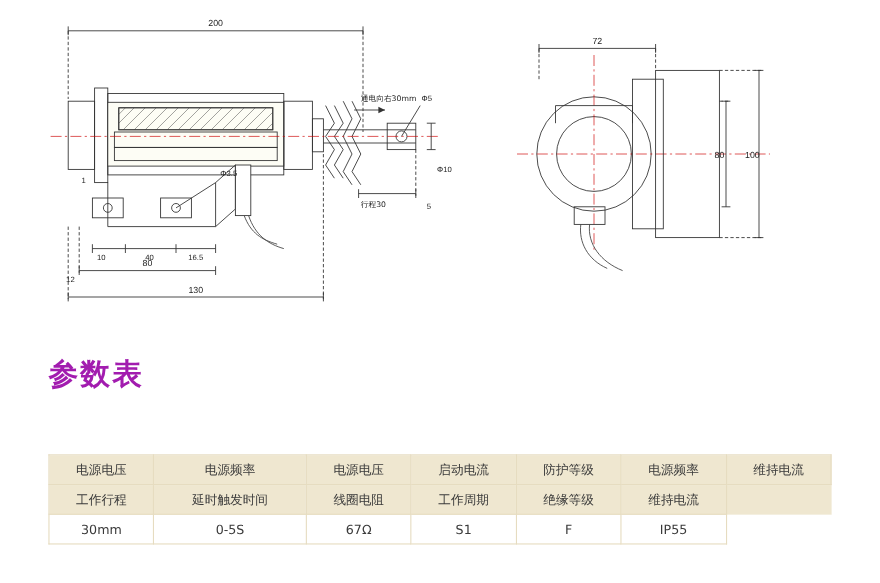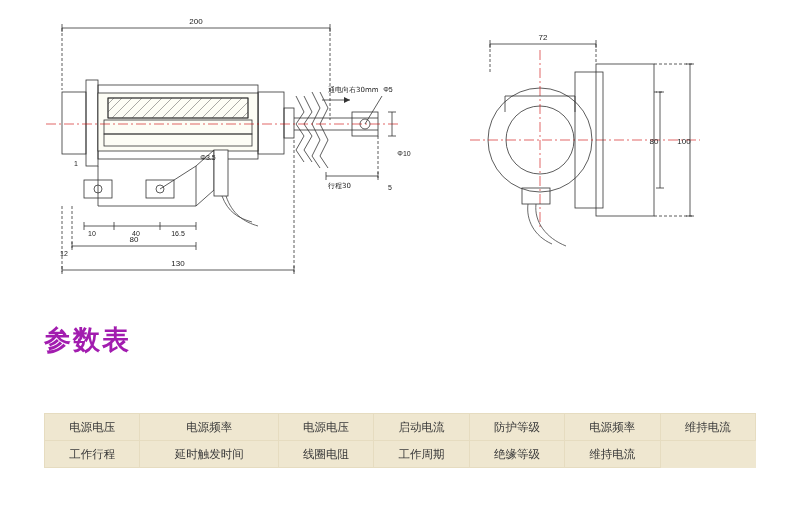--- a/index.html
+++ b/index.html
@@ -263,16 +263,25 @@
       </tr>
       <tr class="head">
         <td>工作行程</td>
         <td>延时触发时间</td>
         <td>线圈电阻</td>
         <td>工作周期</td>
         <td>绝缘等级</td>
         <td>维持电流</td>
         <td class="empty"></td>
       </tr>
+      <tr class="val">
+        <td>30mm</td>
+        <td>0-5S</td>
+        <td>67Ω</td>
+        <td>S1</td>
+        <td>F</td>
+        <td>IP55</td>
+        <td class="empty"></td>
+      </tr>
     </tbody>
   </table>
 
 </div>
 
 </body></html>

